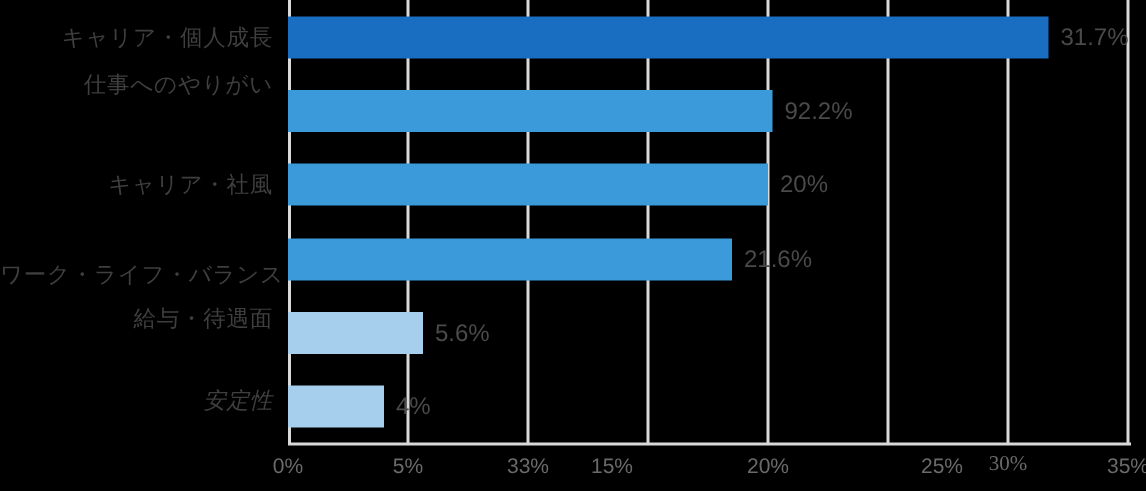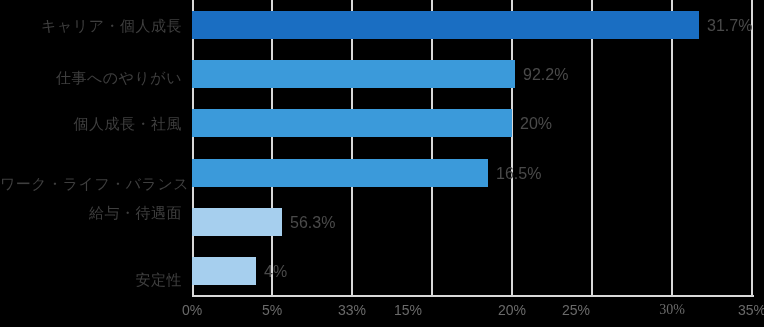--- a/index.html
+++ b/index.html
@@ -103,49 +103,49 @@
       <div class="gridline" style="left: 159px;"></div>
       <div class="gridline" style="left: 239px;"></div>
       <div class="gridline" style="left: 319px;"></div>
       <div class="gridline" style="left: 399px;"></div>
       <div class="gridline" style="left: 479px;"></div>
       <div class="gridline" style="left: 559px;"></div>
     </div>
 
   <div id="category-labels">
       <div class="cat-label-wrap" style="top: 18px;">キャリア・個人成長</div>
-      <div class="cat-label-wrap" style="top: 71px; font-family: Liberation Serif, serif;">仕事へのやりがい</div>
-      <div class="cat-label-wrap" style="top: 116px;">個人成長・社風</div>
+      <div class="cat-label-wrap" style="top: 49px;">仕事へのやりがい</div>
+      <div class="cat-label-wrap" style="top: 116px;">キャリア・社風</div>
       <div class="cat-label-wrap" style="top: 176px;">ワーク・ライフ・バランス</div>
       <div class="cat-label-wrap" style="top: 205px;">給与・待遇面</div>
-      <div class="cat-label-wrap" style="top: 272px;">安定性</div>
+      <div class="cat-label-wrap" style="top: 260px; font-style: italic;">安定性</div>
     </div>
 
   <div id="bars-layer">
       <div class="bar" title="キャリア・個人成長 31.7%" style="left: 192px; top: 11px; width: 507px; height: 28px; background: rgb(26, 110, 194); position: absolute;"></div>
       <div class="bar" title="仕事へのやりがい 20.2%" style="left: 192px; top: 60px; width: 323px; height: 28px; background: rgb(59, 154, 218); position: absolute;"></div>
       <div class="bar" title="人間関係・社風 20%" style="left: 192px; top: 109px; width: 320px; height: 28px; background: rgb(59, 154, 218); position: absolute;"></div>
       <div class="bar" title="ワーク・ライフ・バランス 18.5%" style="left: 192px; top: 159px; width: 296px; height: 28px; background: rgb(59, 154, 218); position: absolute;"></div>
       <div class="bar" title="給与・待遇面 5.6%" style="left: 192px; top: 208px; width: 90px; height: 28px; background: rgb(166, 207, 238); position: absolute;"></div>
       <div class="bar" title="安定性 4%" style="left: 192px; top: 257px; width: 64px; height: 28px; background: rgb(166, 207, 238); position: absolute;"></div>
     </div>
 
   <div id="value-labels">
       <div class="value-label" style="left: 707px; top: 18px; text-align: right;">31.7%</div>
       <div class="value-label" style="left: 523px; top: 67px;">92.2%</div>
       <div class="value-label" style="left: 520px; top: 116px;">20%</div>
-      <div class="value-label" style="left: 496px; top: 166px;">16.5%</div>
-      <div class="value-label" style="left: 290px; top: 215px;">56.3%</div>
+      <div class="value-label" style="left: 496px; top: 166px;">21.6%</div>
+      <div class="value-label" style="left: 290px; top: 215px;">5.6%</div>
       <div class="value-label" style="left: 264px; top: 264px;">4%</div>
     </div>
 
   <div id="tick-labels">
       <div class="tick-label" style="left: 192px;">0%</div>
       <div class="tick-label" style="left: 272px;">5%</div>
       <div class="tick-label" style="left: 352px;">33%</div>
       <div class="tick-label" style="left: 408px;">15%</div>
       <div class="tick-label" style="left: 512px;">20%</div>
-      <div class="tick-label" style="left: 576px;">25%</div>
+      <div class="tick-label" style="left: 628px;">25%</div>
       <div class="tick-label" style="left: 672px; font-family: Liberation Serif, serif;">30%</div>
       <div class="tick-label" style="left: 752px;">35%</div>
     </div>
 
 </div>
 
 </body></html>

